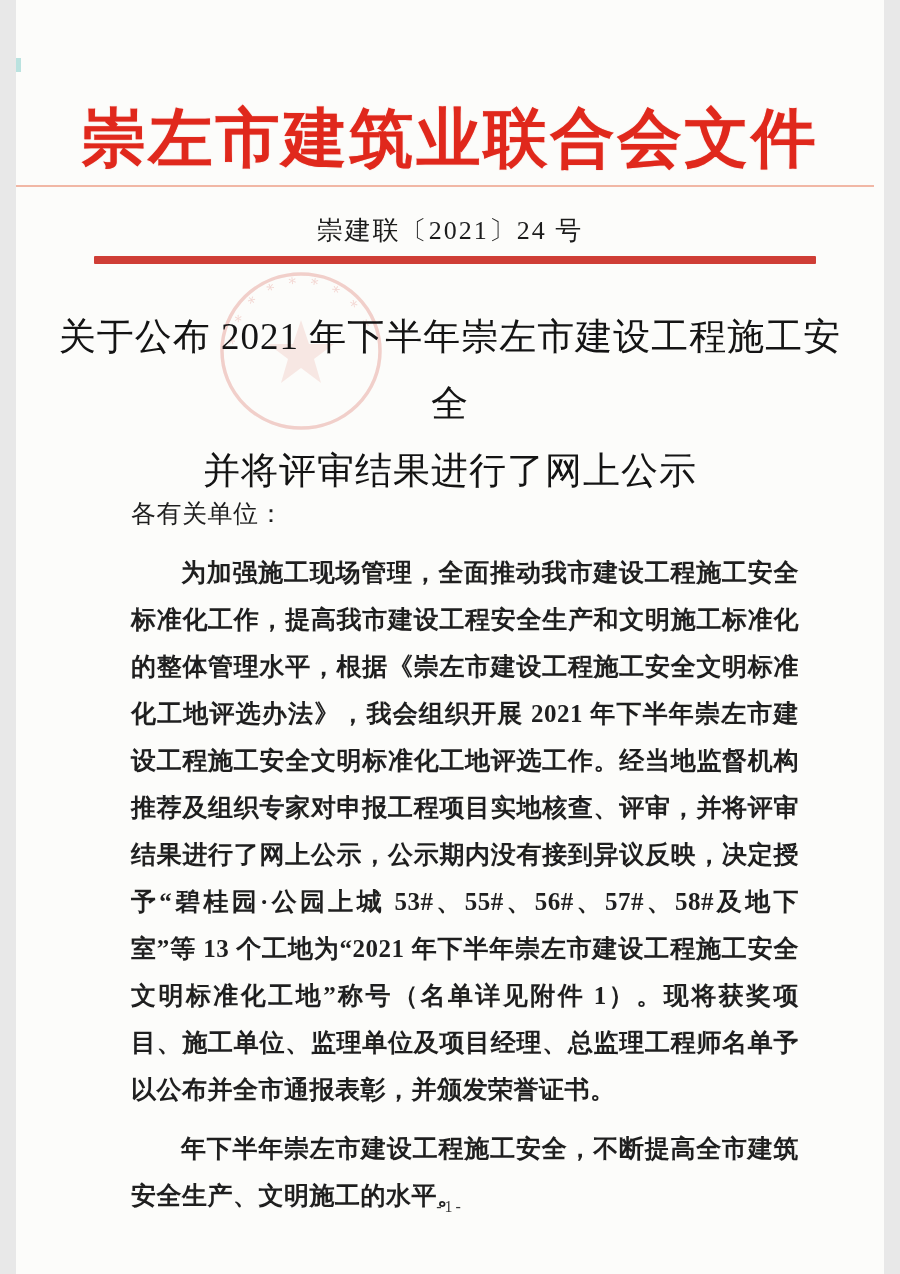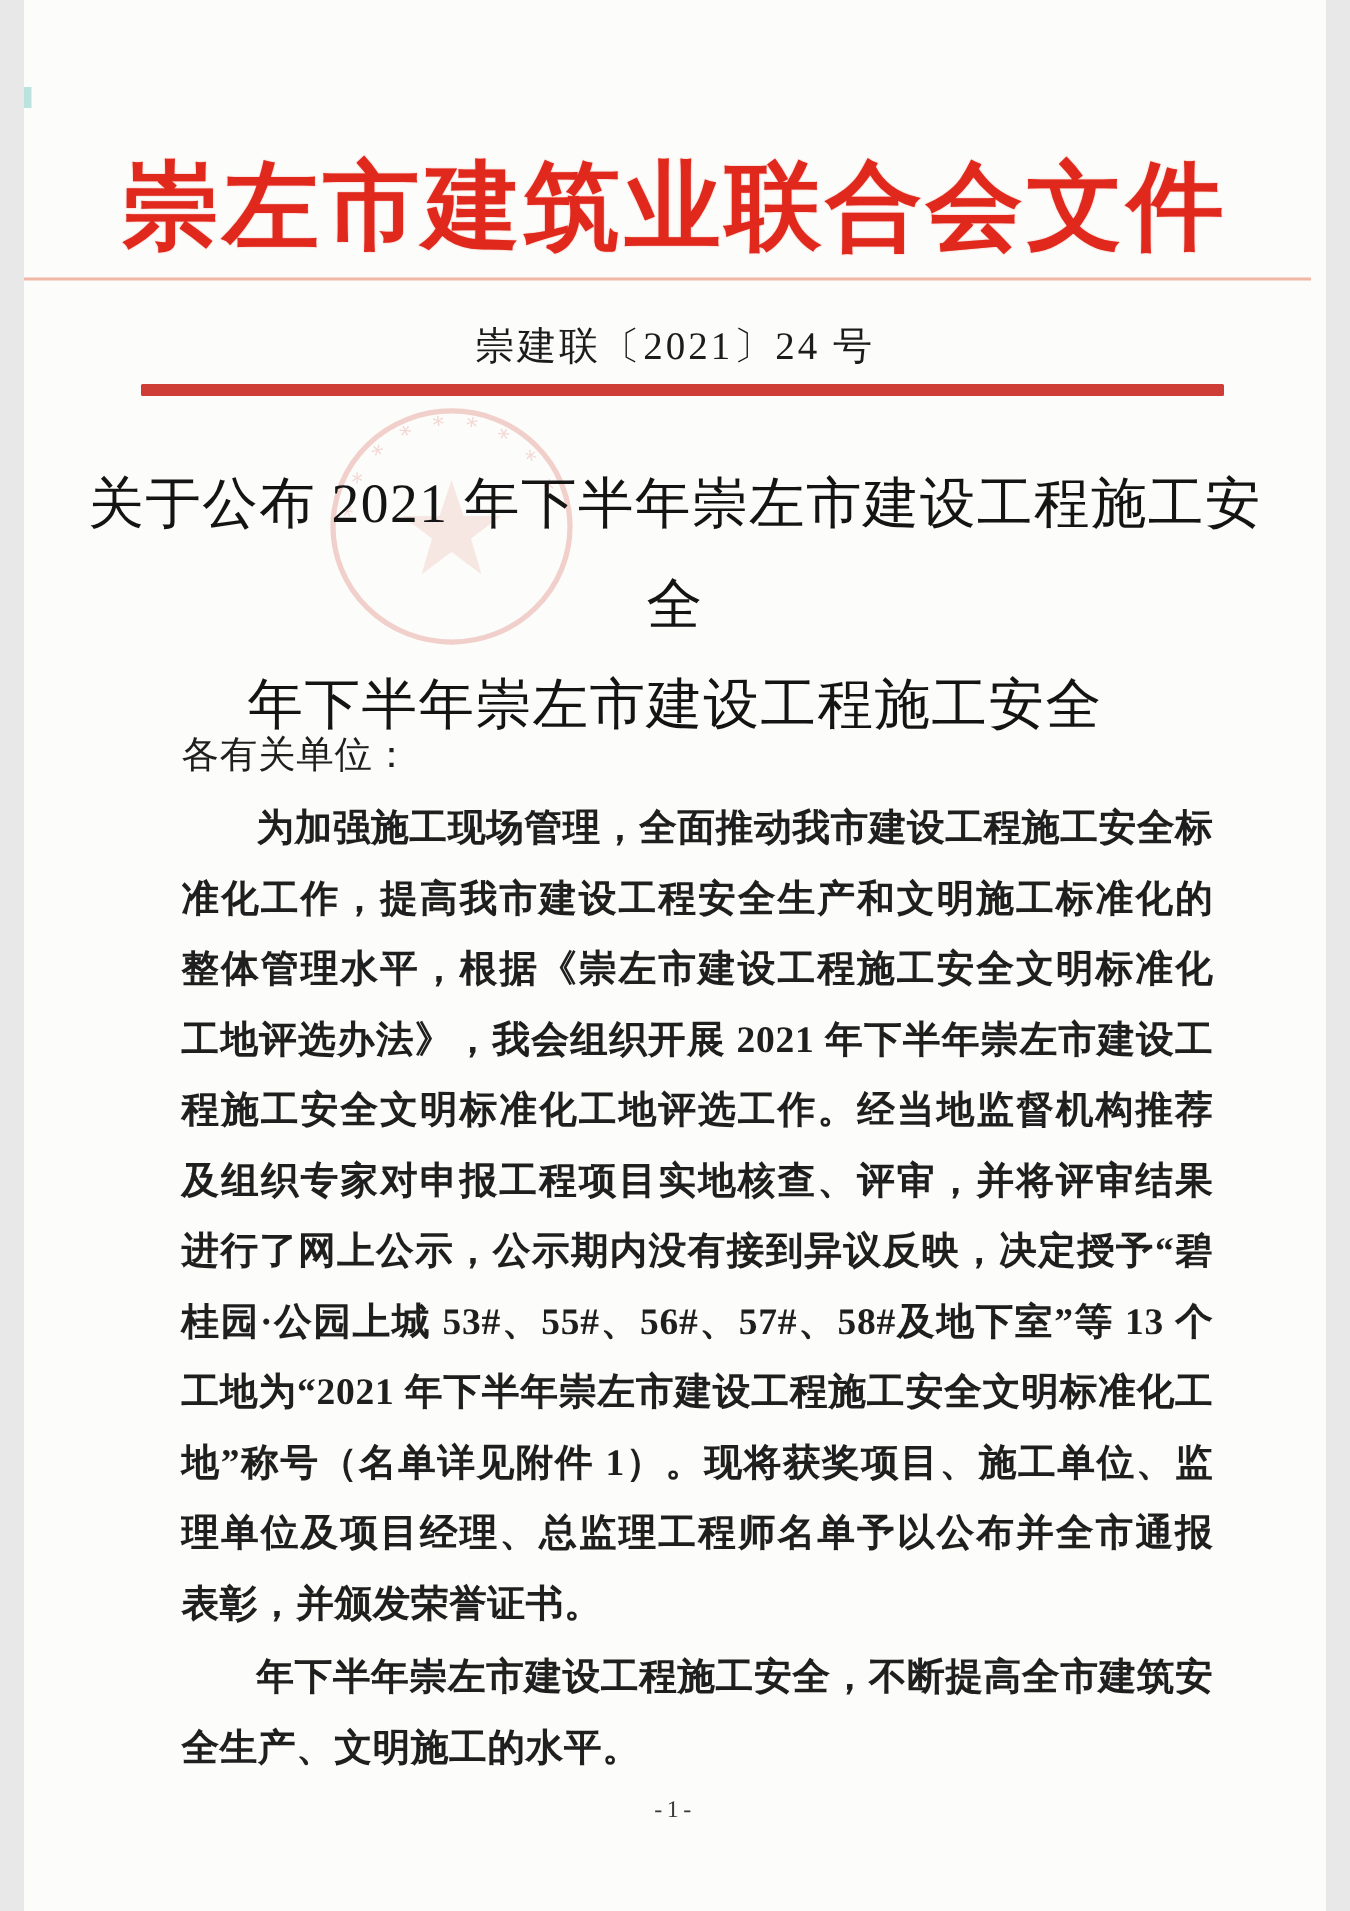--- a/index.html
+++ b/index.html
@@ -68,21 +68,21 @@
     position: absolute;
     top: 478px; left: 103px;
     width: 692px;
     z-index: 2;
     font-size: 25px;
     line-height: 47px;
     color: #1f1f1f;
     text-align: justify;
     letter-spacing: 0.5px;
   }
-  .body-text p { margin: 2px; }
+  .body-text p { margin: 12px; }
   .body-text p.indent { text-indent: 2em; font-weight: bold; }
   .page-number {
     position: absolute;
     top: 1198px; left: 0; right: 0;
     text-align: center;
     font-size: 16px;
     color: #3a3a3a;
     letter-spacing: 3px;
   }
   .scan-edge {
@@ -113,21 +113,21 @@
     </defs>
     <ellipse cx="85" cy="83" rx="79" ry="77" fill="none" stroke="#dd7a70" stroke-width="3.5" opacity="0.35"></ellipse>
     <text font-size="15" fill="#dd7a70" opacity="0.28" font-family="DejaVu Serif, serif" letter-spacing="4">
       <textPath href="#seal-arc" startOffset="8%">* * * * * * * * *</textPath>
     </text>
     <polygon points="85,52 93,76 118,76 98,91 105,115 85,100 65,115 72,91 52,76 77,76" fill="#dd7a70" opacity="0.16"></polygon>
   </svg>
 
   <div class="doc-title">
     <div>关于公布 2021 年下半年崇左市建设工程施工安全</div>
-    <div>年下半年崇左市建设工程施工安全</div>
+    <div>并将评审结果进行了网上公示</div>
   </div>
 
   <div class="body-text">
     <p class="salutation">各有关单位：</p>
     <p class="indent">为加强施工现场管理，全面推动我市建设工程施工安全标准化工作，提高我市建设工程安全生产和文明施工标准化的整体管理水平，根据《崇左市建设工程施工安全文明标准化工地评选办法》，我会组织开展 2021 年下半年崇左市建设工程施工安全文明标准化工地评选工作。经当地监督机构推荐及组织专家对申报工程项目实地核查、评审，并将评审结果进行了网上公示，公示期内没有接到异议反映，决定授予“碧桂园·公园上城 53#、55#、56#、57#、58#及地下室”等 13 个工地为“2021 年下半年崇左市建设工程施工安全文明标准化工地”称号（名单详见附件 1）。现将获奖项目、施工单位、监理单位及项目经理、总监理工程师名单予以公布并全市通报表彰，并颁发荣誉证书。</p>
     <p class="indent">年下半年崇左市建设工程施工安全，不断提高全市建筑安全生产、文明施工的水平。</p>
   </div>
 
   <div class="page-number">-1-</div>
 

